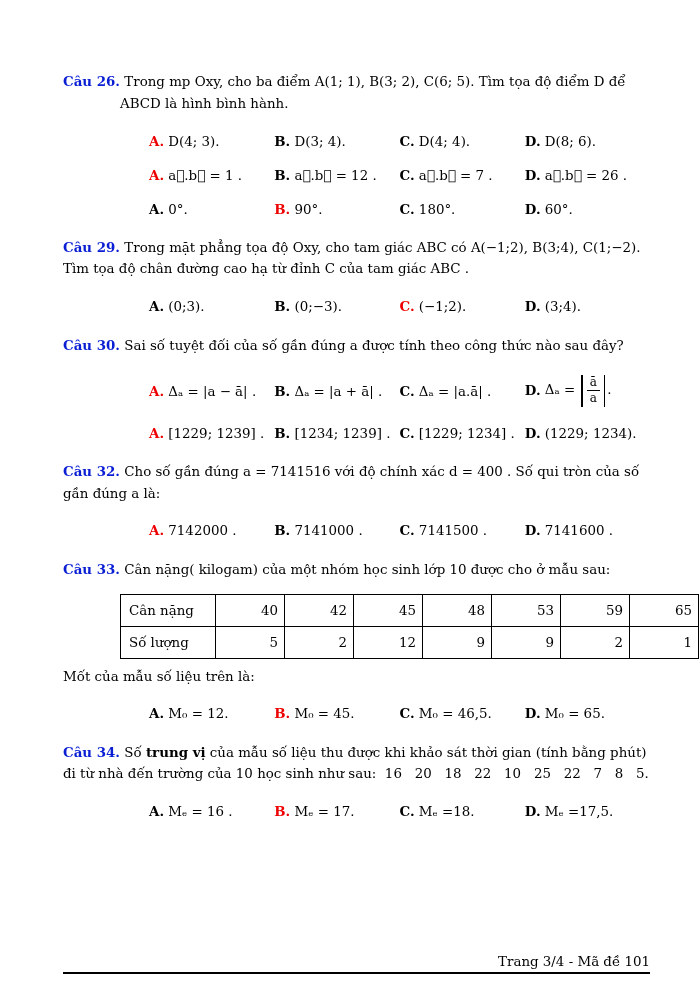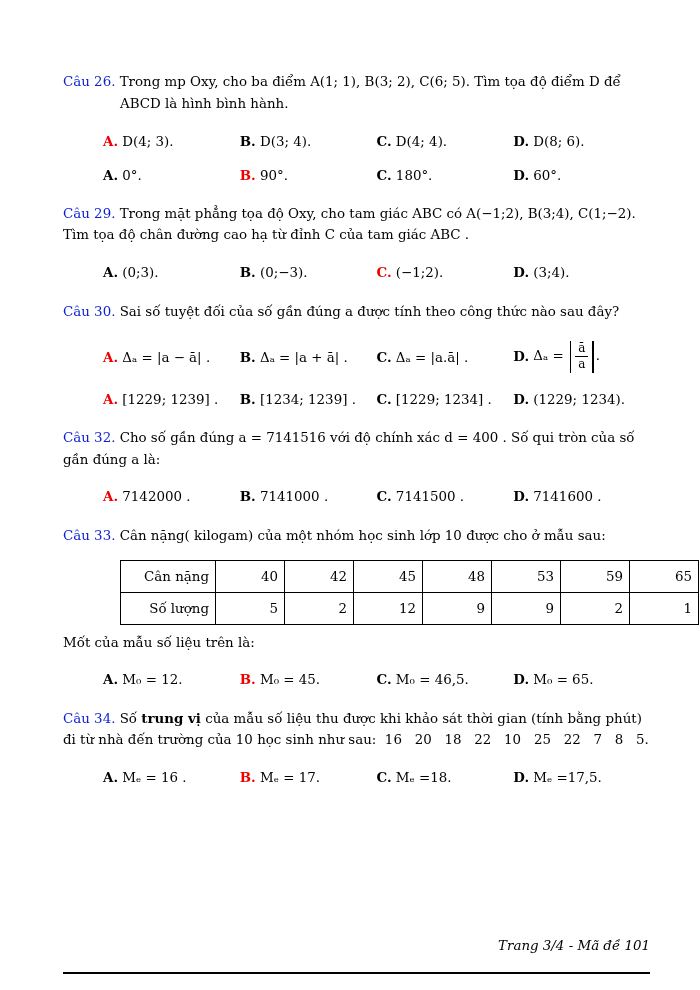--- a/index.html
+++ b/index.html
@@ -5,51 +5,57 @@
   html,body{margin:0;padding:0}
   body{
     width:700px;height:990px;background:#ffffff;color:#000;
     font-family:"DejaVu Serif","Liberation Serif",serif;
     font-size:13.4px;position:relative;overflow:hidden;
   }
   .page{padding:58px 50px 0 63px}
   .q{margin-bottom:6px}
   .q-head{line-height:1.6}
   .q-head.hang{padding-left:57px;text-indent:-57px}
-  .q-label{color:#0a1fd4;font-weight:400}
+  .q-label{color:#0a1fd4;font-weight:700}
   .q-post{line-height:1.6;margin-top:1px}
-  .opt-row{display:flex;margin-left:40px;padding:5px 0 7px;align-items:center}
+  .opt-row{display:flex;margin-left:86px;padding:5px 0 7px;align-items:center}
   .opt{flex:1 1 0;white-space:nowrap}
   .opt-letter{font-weight:700}
   .opt.correct>.opt-letter{color:#ee0000}
   .data-table{border-collapse:collapse;margin:9px 0 7px 57px}
   .data-table td{border:1px solid #000;text-align:right;padding:3px 6px;min-width:56px;height:25px}
-  .data-table td.rowhead{text-align:right;min-width:80px;padding-left:8px}
+  .data-table td.rowhead{text-align:left;min-width:80px;padding-left:8px}
   .frac-wrap{display:inline-flex;align-items:stretch;margin:0 2px;vertical-align:middle}
   .vbar{display:inline-block;width:1.3px;background:#000}
   .frac{display:inline-flex;flex-direction:column;align-items:center;padding:0 4px;font-size:12px;line-height:1.3}
   .frac .num{border-bottom:1px solid #000;padding:0 3px}
-  .footer{position:absolute;left:63px;right:50px;bottom:16px;border-bottom:2px solid #000;padding-bottom:19px;text-align:right;font-style:italic}
+  .footer{position:absolute;left:63px;right:50px;bottom:16px;border-bottom:2px solid #000;padding-bottom:3px;text-align:right;}
 </style>
 </head>
 <body>
 
 <div class="page">
 
   <section class="q">
     <p class="q-head hang"><span class="q-label">Câu 26.</span> <span>Trong mp Oxy, cho ba điểm A(1; 1), B(3; 2), C(6; 5). Tìm tọa độ điểm D để ABCD là hình bình hành.</span></p>
     <div class="opt-row">
       <span class="opt correct"><b class="opt-letter">A.</b> <span>D(4; 3).</span></span>
       <span class="opt"><b class="opt-letter">B.</b> <span>D(3; 4).</span></span>
       <span class="opt"><b class="opt-letter">C.</b> <span>D(4; 4).</span></span>
       <span class="opt"><b class="opt-letter">D.</b> <span>D(8; 6).</span></span>
     </div>
   </section>
 
   <section class="q">
+    <div class="opt-row">
+      <span class="opt correct"><b class="opt-letter">A.</b> <span>a⃗.b⃗ = 1 .</span></span>
+      <span class="opt"><b class="opt-letter">B.</b> <span>a⃗.b⃗ = 12 .</span></span>
+      <span class="opt"><b class="opt-letter">C.</b> <span>a⃗.b⃗ = 7 .</span></span>
+      <span class="opt"><b class="opt-letter">D.</b> <span>a⃗.b⃗ = 26 .</span></span>
+    </div>
   </section>
 
   <section class="q">
     <div class="opt-row">
       <span class="opt"><b class="opt-letter">A.</b> <span>0°.</span></span>
       <span class="opt correct"><b class="opt-letter">B.</b> <span>90°.</span></span>
       <span class="opt"><b class="opt-letter">C.</b> <span>180°.</span></span>
       <span class="opt"><b class="opt-letter">D.</b> <span>60°.</span></span>
     </div>
   </section>

